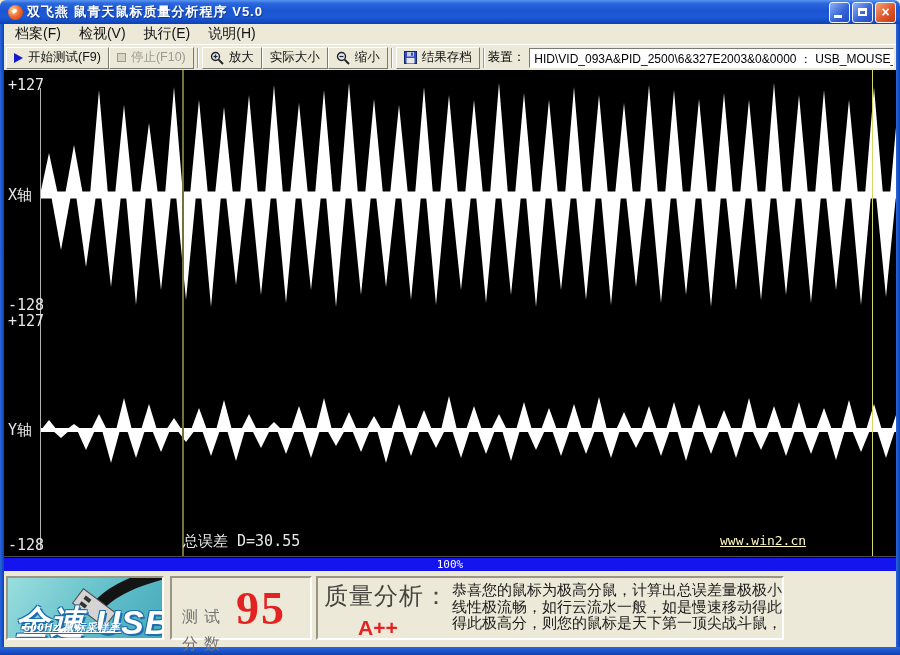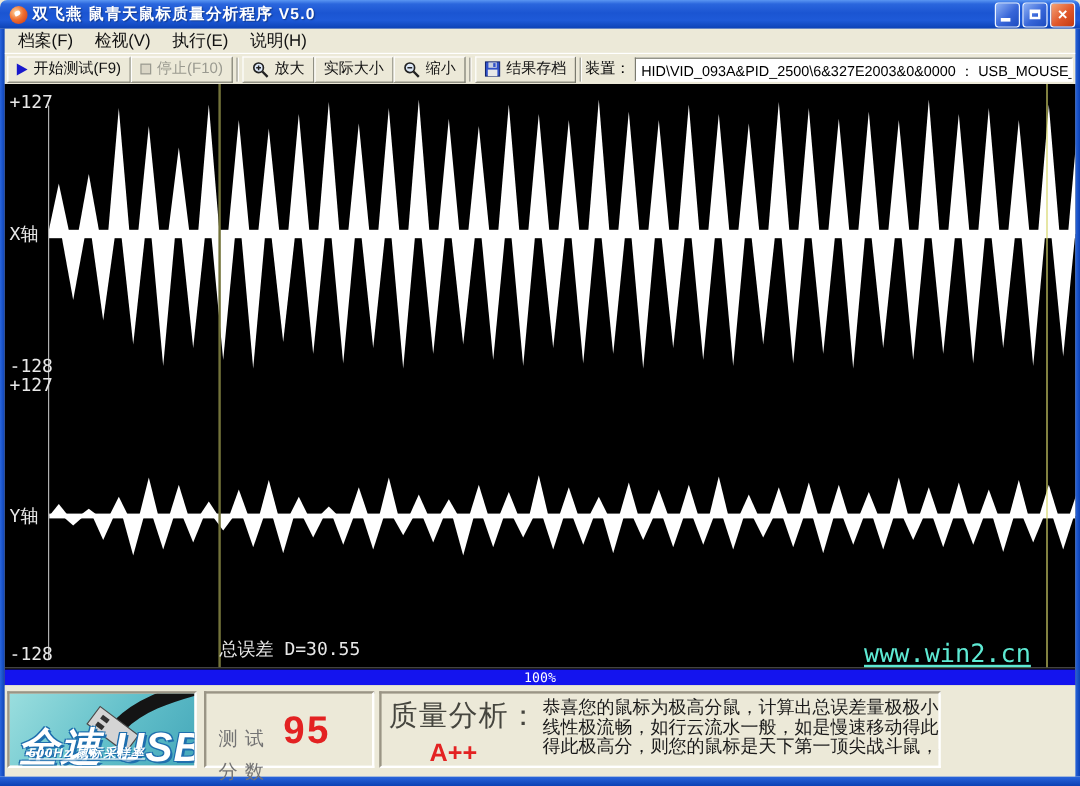--- a/index.html
+++ b/index.html
@@ -58,21 +58,21 @@
     white-space:nowrap; overflow:hidden; color:#000; }
 
   
   .scope { position:absolute; left:4px; top:70px; width:892px; height:486px; background:#000; }
   .scope svg { position:absolute; left:0; top:0; }
   .slabel { position:absolute; color:#e8e8e8; font-family:"DejaVu Sans Mono", monospace;
     font-size:15px; white-space:nowrap; z-index:3; }
   .axis-line { position:absolute; left:36px; top:18px; width:1px; height:462px; background:#b0b0b0; z-index:2; }
   .marker-olive { position:absolute; left:178px; top:0; width:2px; height:486px; background:#73733a; z-index:2; }
   .marker-yellow { position:absolute; left:868px; top:0; width:1px; height:486px; background:#d6d66a; z-index:2; }
-  .scope-link { color:#5eead4; text-decoration:underline; font-family:"DejaVu Sans Mono", monospace; font-size:21px; }
+  .scope-link { color:#fef9c3; text-decoration:underline; font-family:"DejaVu Sans Mono", monospace; font-size:13px; }
 
   
   .progress { position:absolute; left:4px; top:556px; width:892px; height:15px;
     background:#000; border-top:1px solid #4a4a4a; }
   .progress-fill { position:absolute; left:0; top:1px; height:13px; background:#1414ee; }
   .progress-label { position:absolute; left:0; top:1px; width:100%; text-align:center;
     color:#fff; font-size:11px; font-family:"DejaVu Sans Mono", monospace; line-height:13px; z-index:2; }
 
   
   .footer { position:absolute; left:4px; top:571px; width:892px; height:76px; background:#ece9d8; }
@@ -80,22 +80,22 @@
     border-color:#9a9585 #fff #fff #9a9585; background:#ece9d8; }
   .usb-box { left:2px; width:158px; overflow:hidden;
     background:linear-gradient(125deg,#9adede 0%,#63c0ca 55%,#45a8ba 100%); }
   .usb-text1 { position:absolute; left:7px; top:22px; font-size:34px; font-style:italic; font-weight:bold;
     color:#fff; white-space:nowrap; letter-spacing:1px;
     text-shadow:2px 2px 0 #1f6fae, -1px -1px 0 #1f6fae, 1px -1px 0 #1f6fae, -1px 1px 0 #1f6fae; }
   .usb-text2 { position:absolute; left:16px; bottom:3px; font-size:10.5px; font-style:italic; font-weight:bold;
     color:#fff; white-space:nowrap; letter-spacing:1px; text-shadow:1px 1px 0 #1f6fae;text-decoration:underline; }
   .score-box { left:166px; width:142px; display:flex; align-items:center; padding-left:10px; gap:10px; }
   .score-label { font-size:16px; color:#737373; line-height:27px; letter-spacing:6px; white-space:nowrap;margin-top:44px; }
-  .score-value { font-size:32px; font-weight:bold; color:#e32222;
-    font-family:Liberation Sans, sans-serif; letter-spacing:2px; }
+  .score-value { font-size:46px; font-weight:bold; color:#e32222;
+    font-family:Liberation Serif, serif; letter-spacing:2px; }
   .analysis-box { left:312px; width:468px; display:flex; padding:2px 0 0 6px; overflow:hidden; }
   .analysis-left { flex:0 0 128px; }
   .analysis-title { font-size:24px; color:#45453e; letter-spacing:1px; white-space:nowrap; }
   .analysis-grade { font-size:21px; font-weight:bold; color:#e32222; margin:4px 0 0 34px; }
   .analysis-lines { flex:1; overflow:hidden; padding-top:2px; }
   .analysis-line { font-size:15px; line-height:16.5px; color:#1a1a1a; white-space:nowrap; }
 </style>
 </head>
 <body>
 

